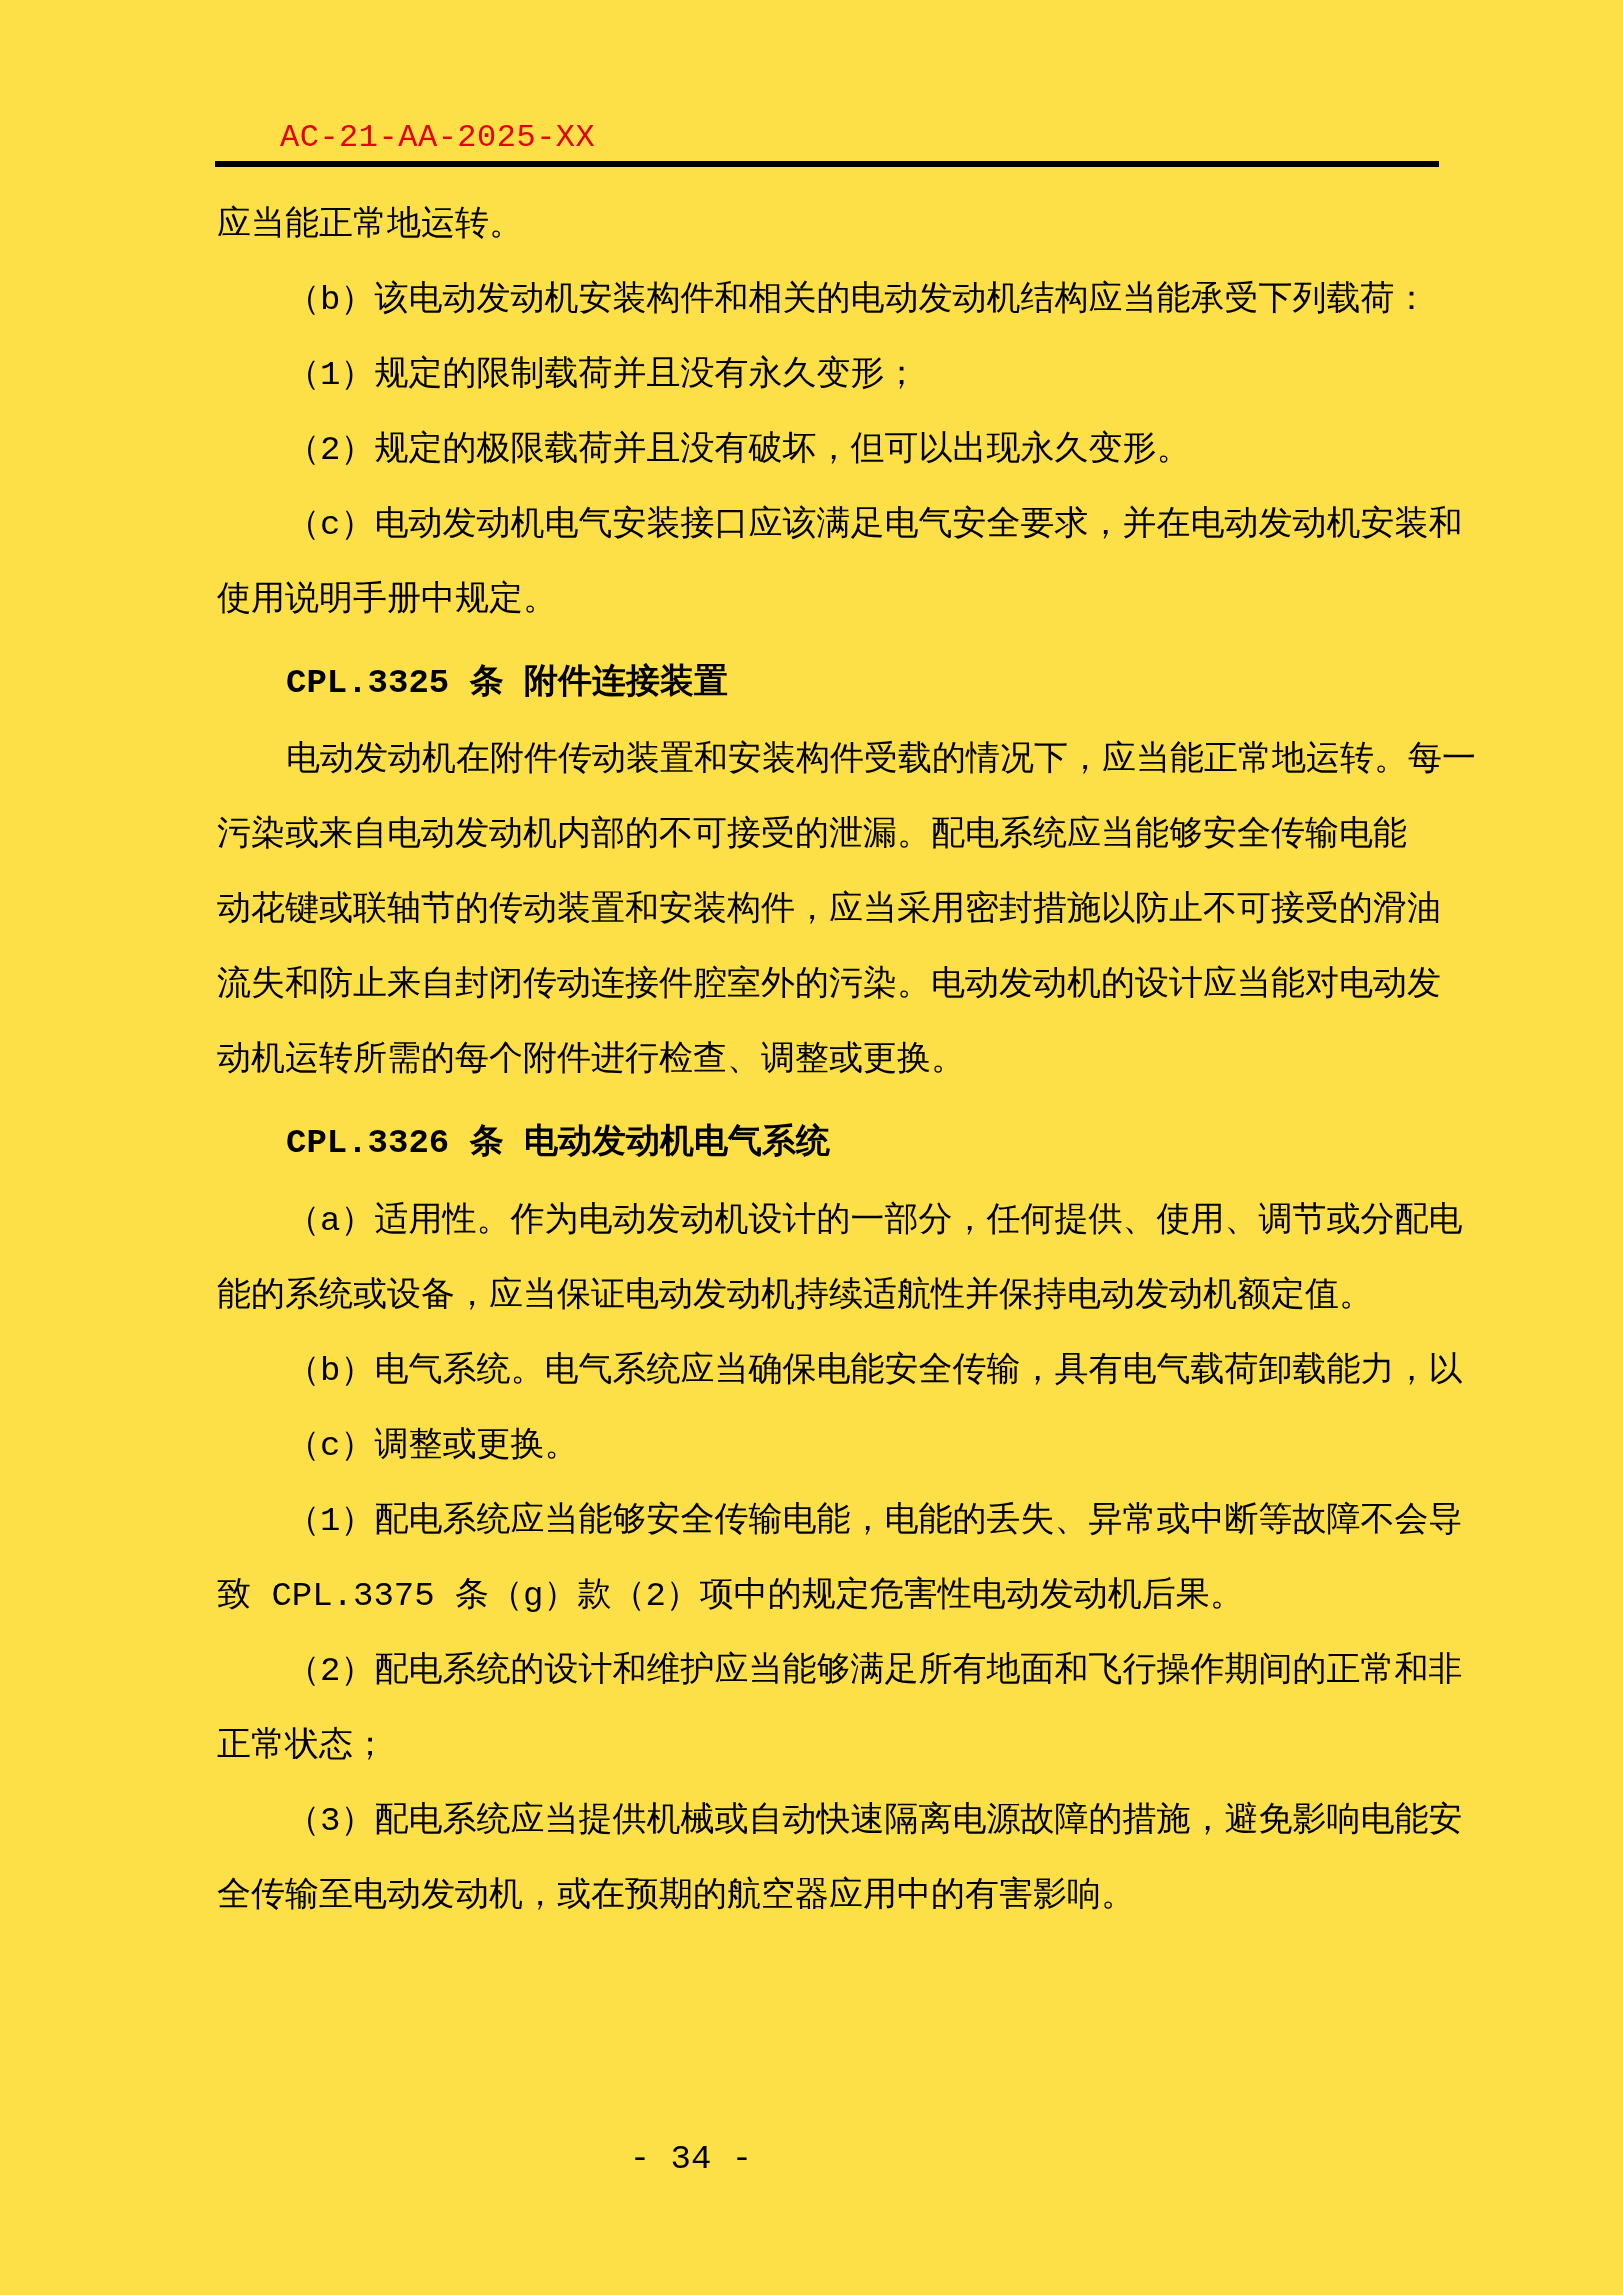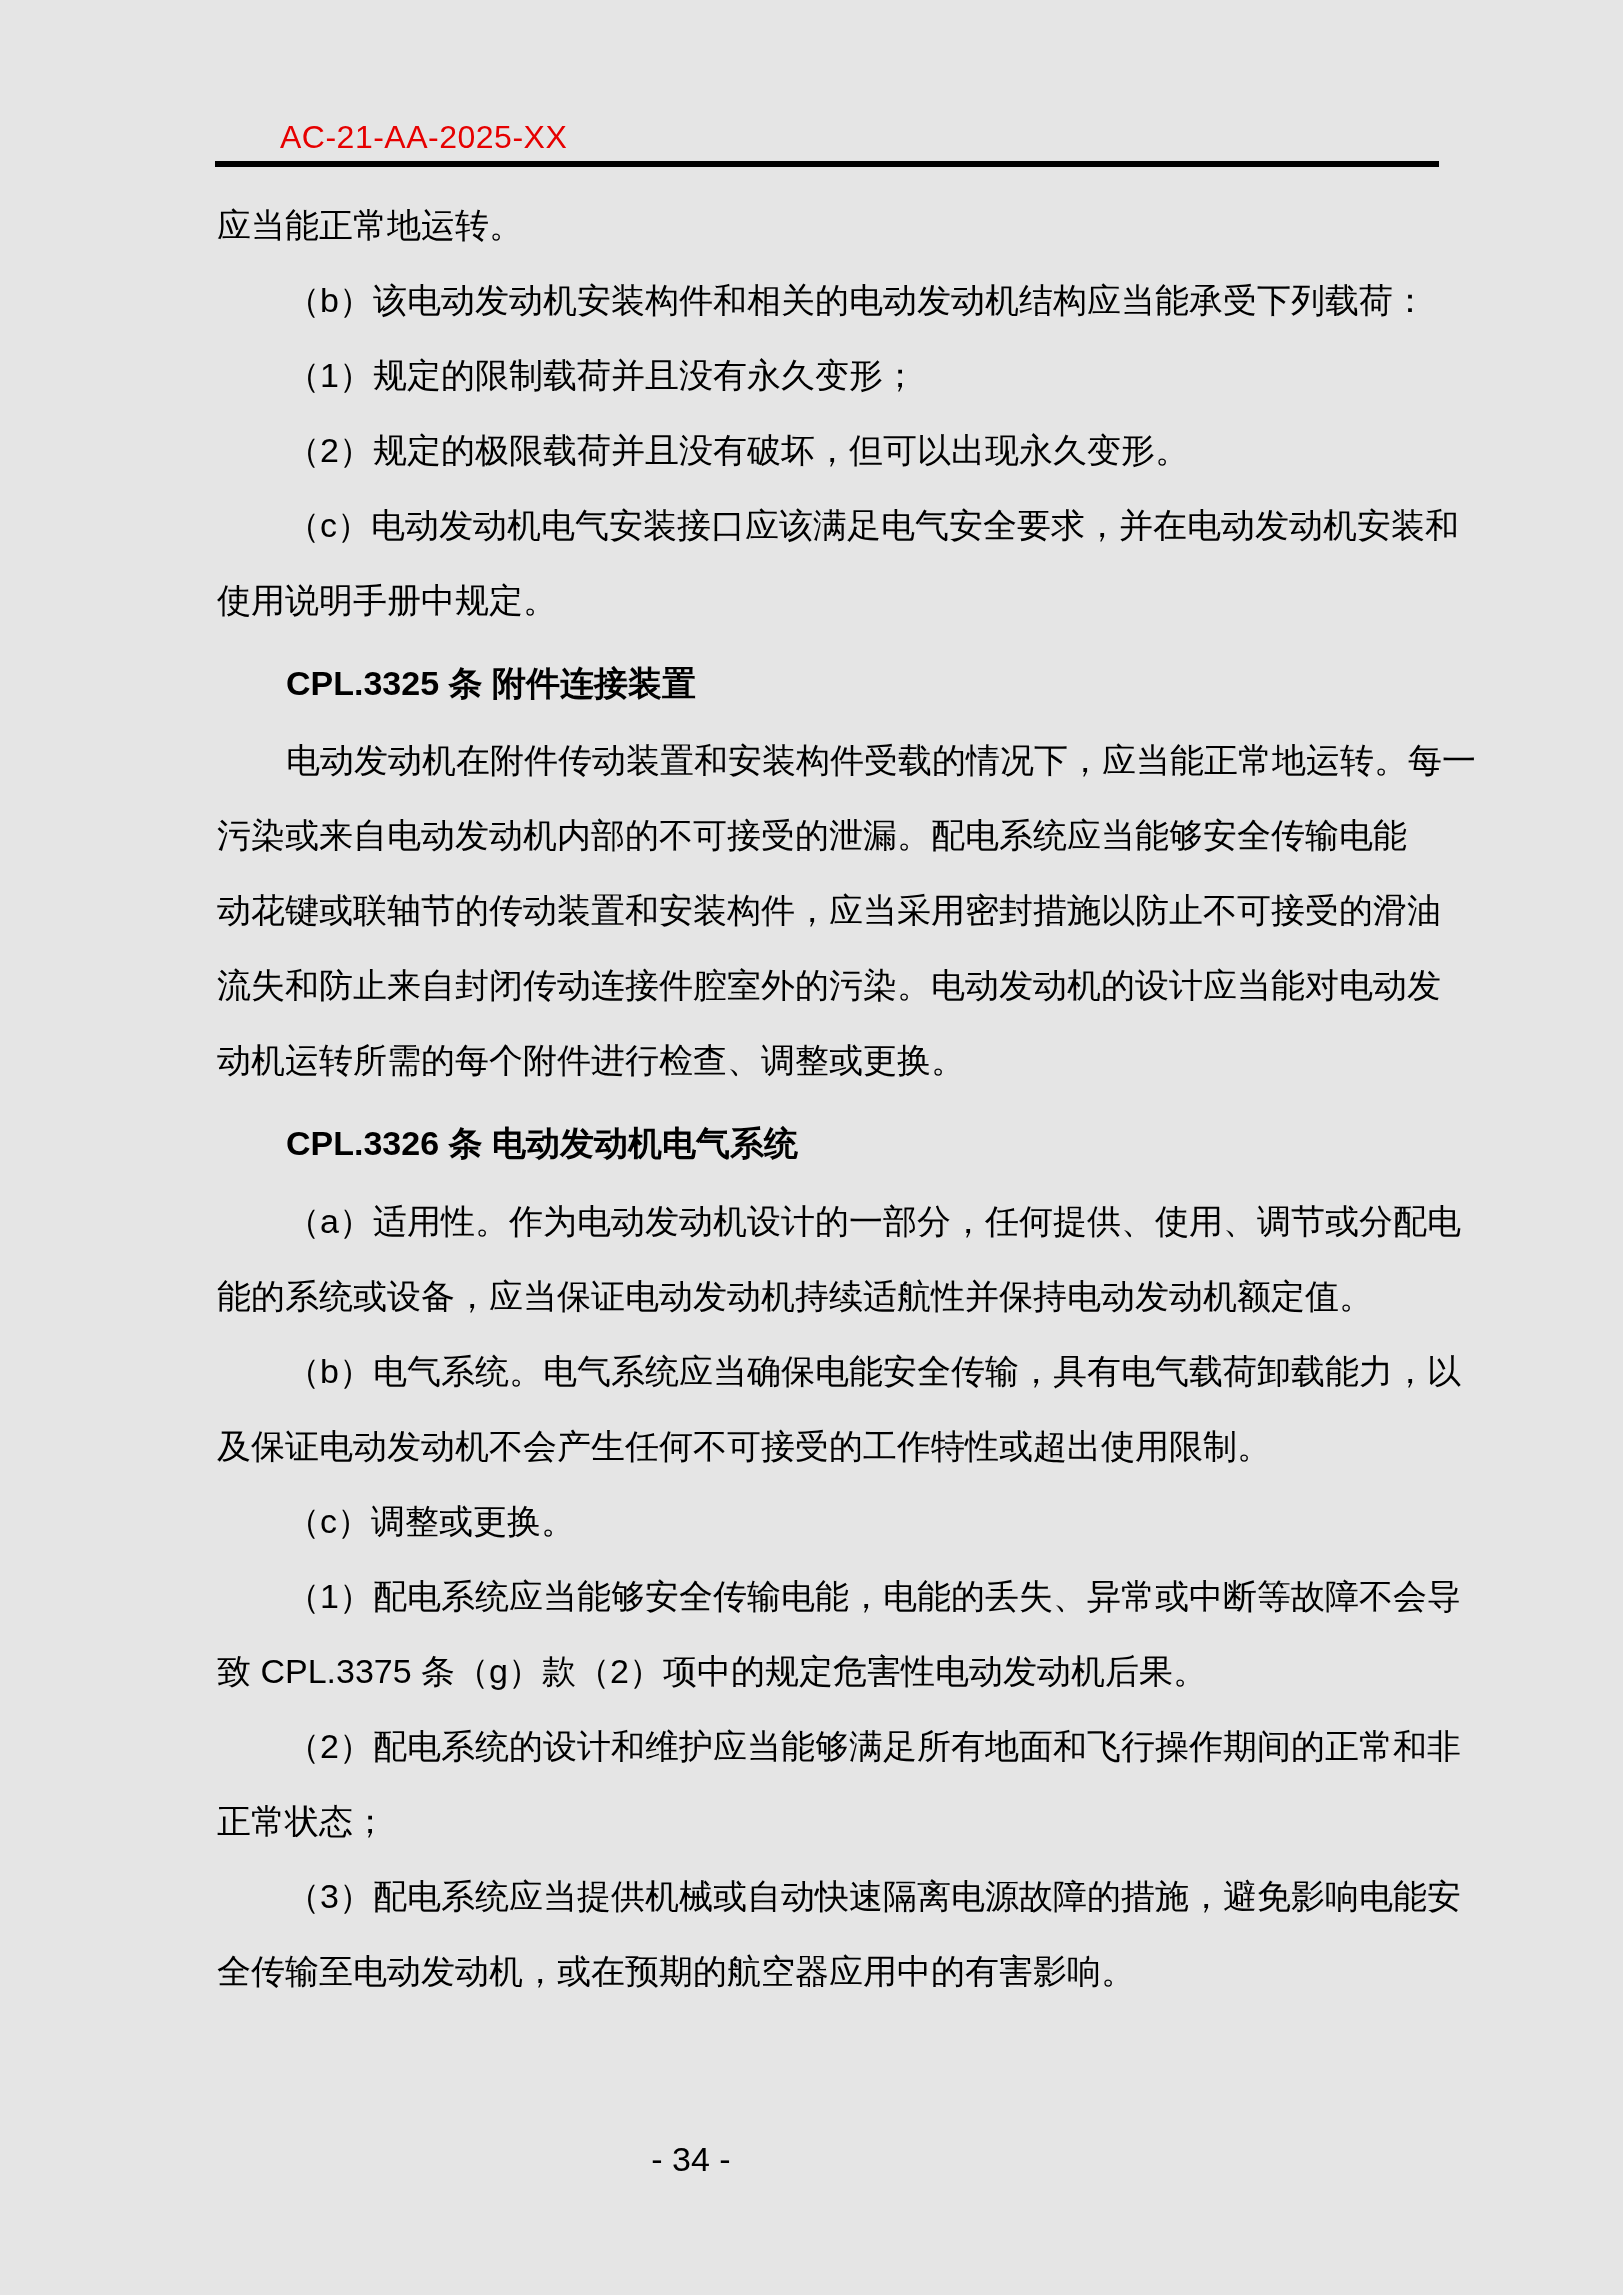--- a/index.html
+++ b/index.html
@@ -4,23 +4,23 @@
 <style>
   html, body {
     margin: 0;
     padding: 0;
     background: #ffffff;
   }
   .page {
     position: relative;
     width: 1623px;
     height: 2295px;
-    background: #e5e5e5;
+    background: #fde047;
     color: #000000;
-    font-family: Liberation Sans, sans-serif;
+    font-family: Liberation Mono, monospace;
     overflow: hidden;
   }
   .doc-code {
     position: absolute;
     left: 280px;
     top: 117px;
     font-size: 32px;
     line-height: 41px;
     color: #e60000;
     letter-spacing: 0.5px;
@@ -83,21 +83,20 @@
     <div class="line indent heading">CPL.3325 条  附件连接装置</div>
     <div class="line indent">电动发动机在附件传动装置和安装构件受载的情况下，应当能正常地运转。每一</div>
     <div class="line">污染或来自电动发动机内部的不可接受的泄漏。配电系统应当能够安全传输电能</div>
     <div class="line">动花键或联轴节的传动装置和安装构件，应当采用密封措施以防止不可接受的滑油</div>
     <div class="line">流失和防止来自封闭传动连接件腔室外的污染。电动发动机的设计应当能对电动发</div>
     <div class="line">动机运转所需的每个附件进行检查、调整或更换。</div>
     <div class="line indent heading">CPL.3326 条  电动发动机电气系统</div>
     <div class="line indent">（a）适用性。作为电动发动机设计的一部分，任何提供、使用、调节或分配电</div>
     <div class="line">能的系统或设备，应当保证电动发动机持续适航性并保持电动发动机额定值。</div>
     <div class="line indent">（b）电气系统。电气系统应当确保电能安全传输，具有电气载荷卸载能力，以</div>
-    <div class="line">及保证电动发动机不会产生任何不可接受的工作特性或超出使用限制。</div>
     <div class="line indent">（c）调整或更换。</div>
     <div class="line indent">（1）配电系统应当能够安全传输电能，电能的丢失、异常或中断等故障不会导</div>
     <div class="line">致 CPL.3375 条（g）款（2）项中的规定危害性电动发动机后果。</div>
     <div class="line indent">（2）配电系统的设计和维护应当能够满足所有地面和飞行操作期间的正常和非</div>
     <div class="line">正常状态；</div>
     <div class="line indent">（3）配电系统应当提供机械或自动快速隔离电源故障的措施，避免影响电能安</div>
     <div class="line">全传输至电动发动机，或在预期的航空器应用中的有害影响。</div>
   </div>
 
   <div class="page-number">- 34 -</div>

